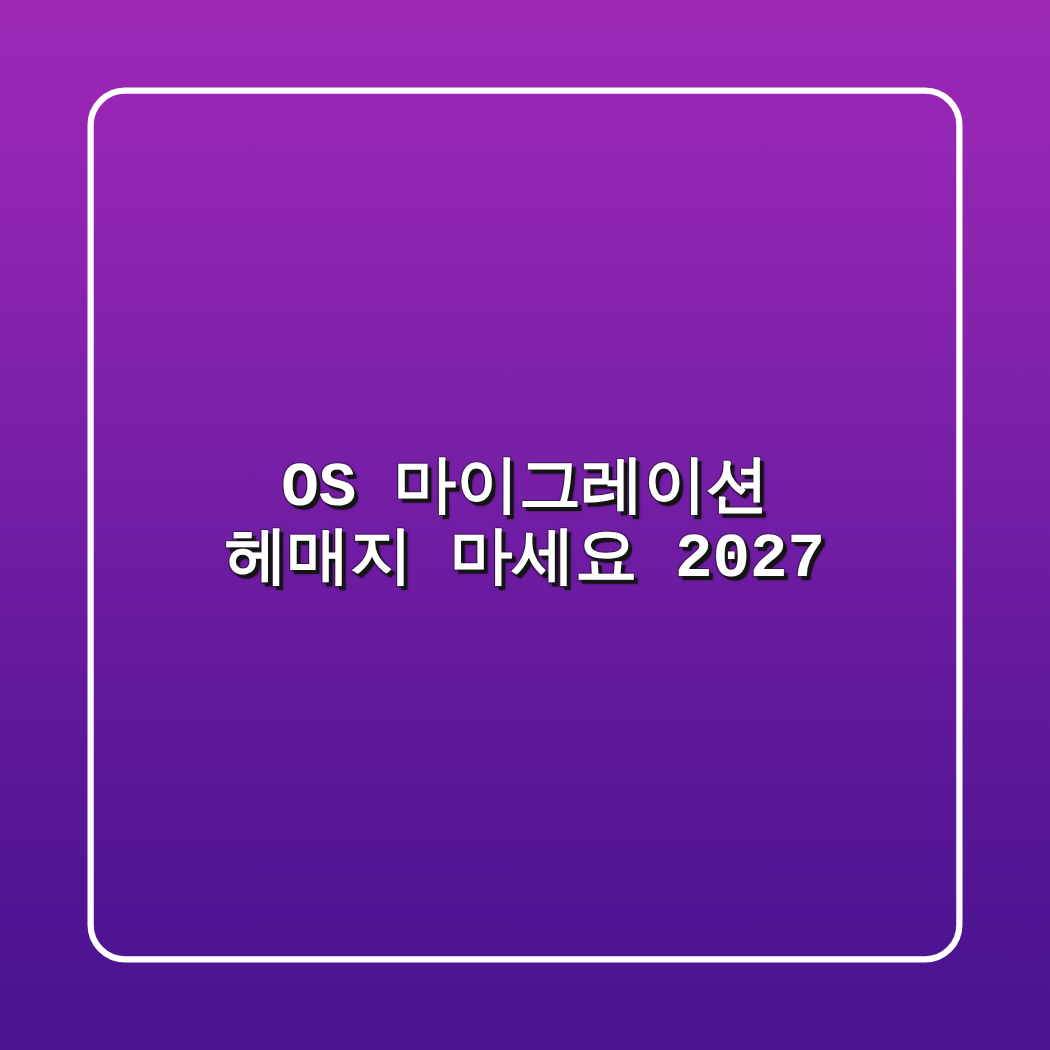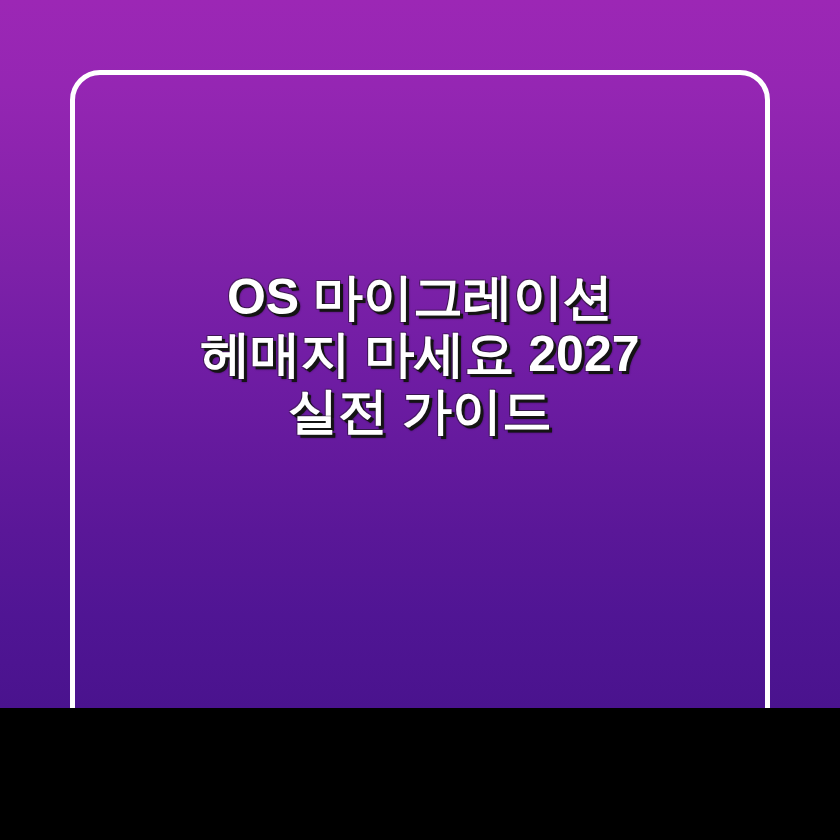--- a/index.html
+++ b/index.html
@@ -4,36 +4,36 @@
 <style>
   html, body {
     margin: 0;
     padding: 0;
     background: #000;
   }
 
   #poster {
     position: relative;
     width: 840px;
-    height: 708px;
+    height: 840px;
     overflow: hidden;
     
     background: linear-gradient(
       180deg,
       #9c27b5 0%,
       #9526b3 12%,
       #8a23ad 25%,
       #7d21a8 38%,
       #721da5 50%,
       #661a9e 62%,
       #5a1798 75%,
       #501594 87%,
       #4a138e 100%
     );
-    font-family: Liberation Sans, sans-serif;
+    font-family: Liberation Mono, monospace;
     -webkit-font-smoothing: antialiased;
   }
 
   
   #frame {
     position: absolute;
     left: 70px;
     top: 70px;
     width: 700px;
     height: 700px;
@@ -79,16 +79,15 @@
 </head>
 <body>
 
 <div id="poster">
 
   <div id="frame"></div>
 
   <div id="headline">
     <span class="title-line">OS 마이그레이션</span>
     <span class="title-line">헤매지 마세요 2027</span>
-    <span class="title-line">실전 가이드</span>
   </div>
 
 </div>
 
 </body></html>

